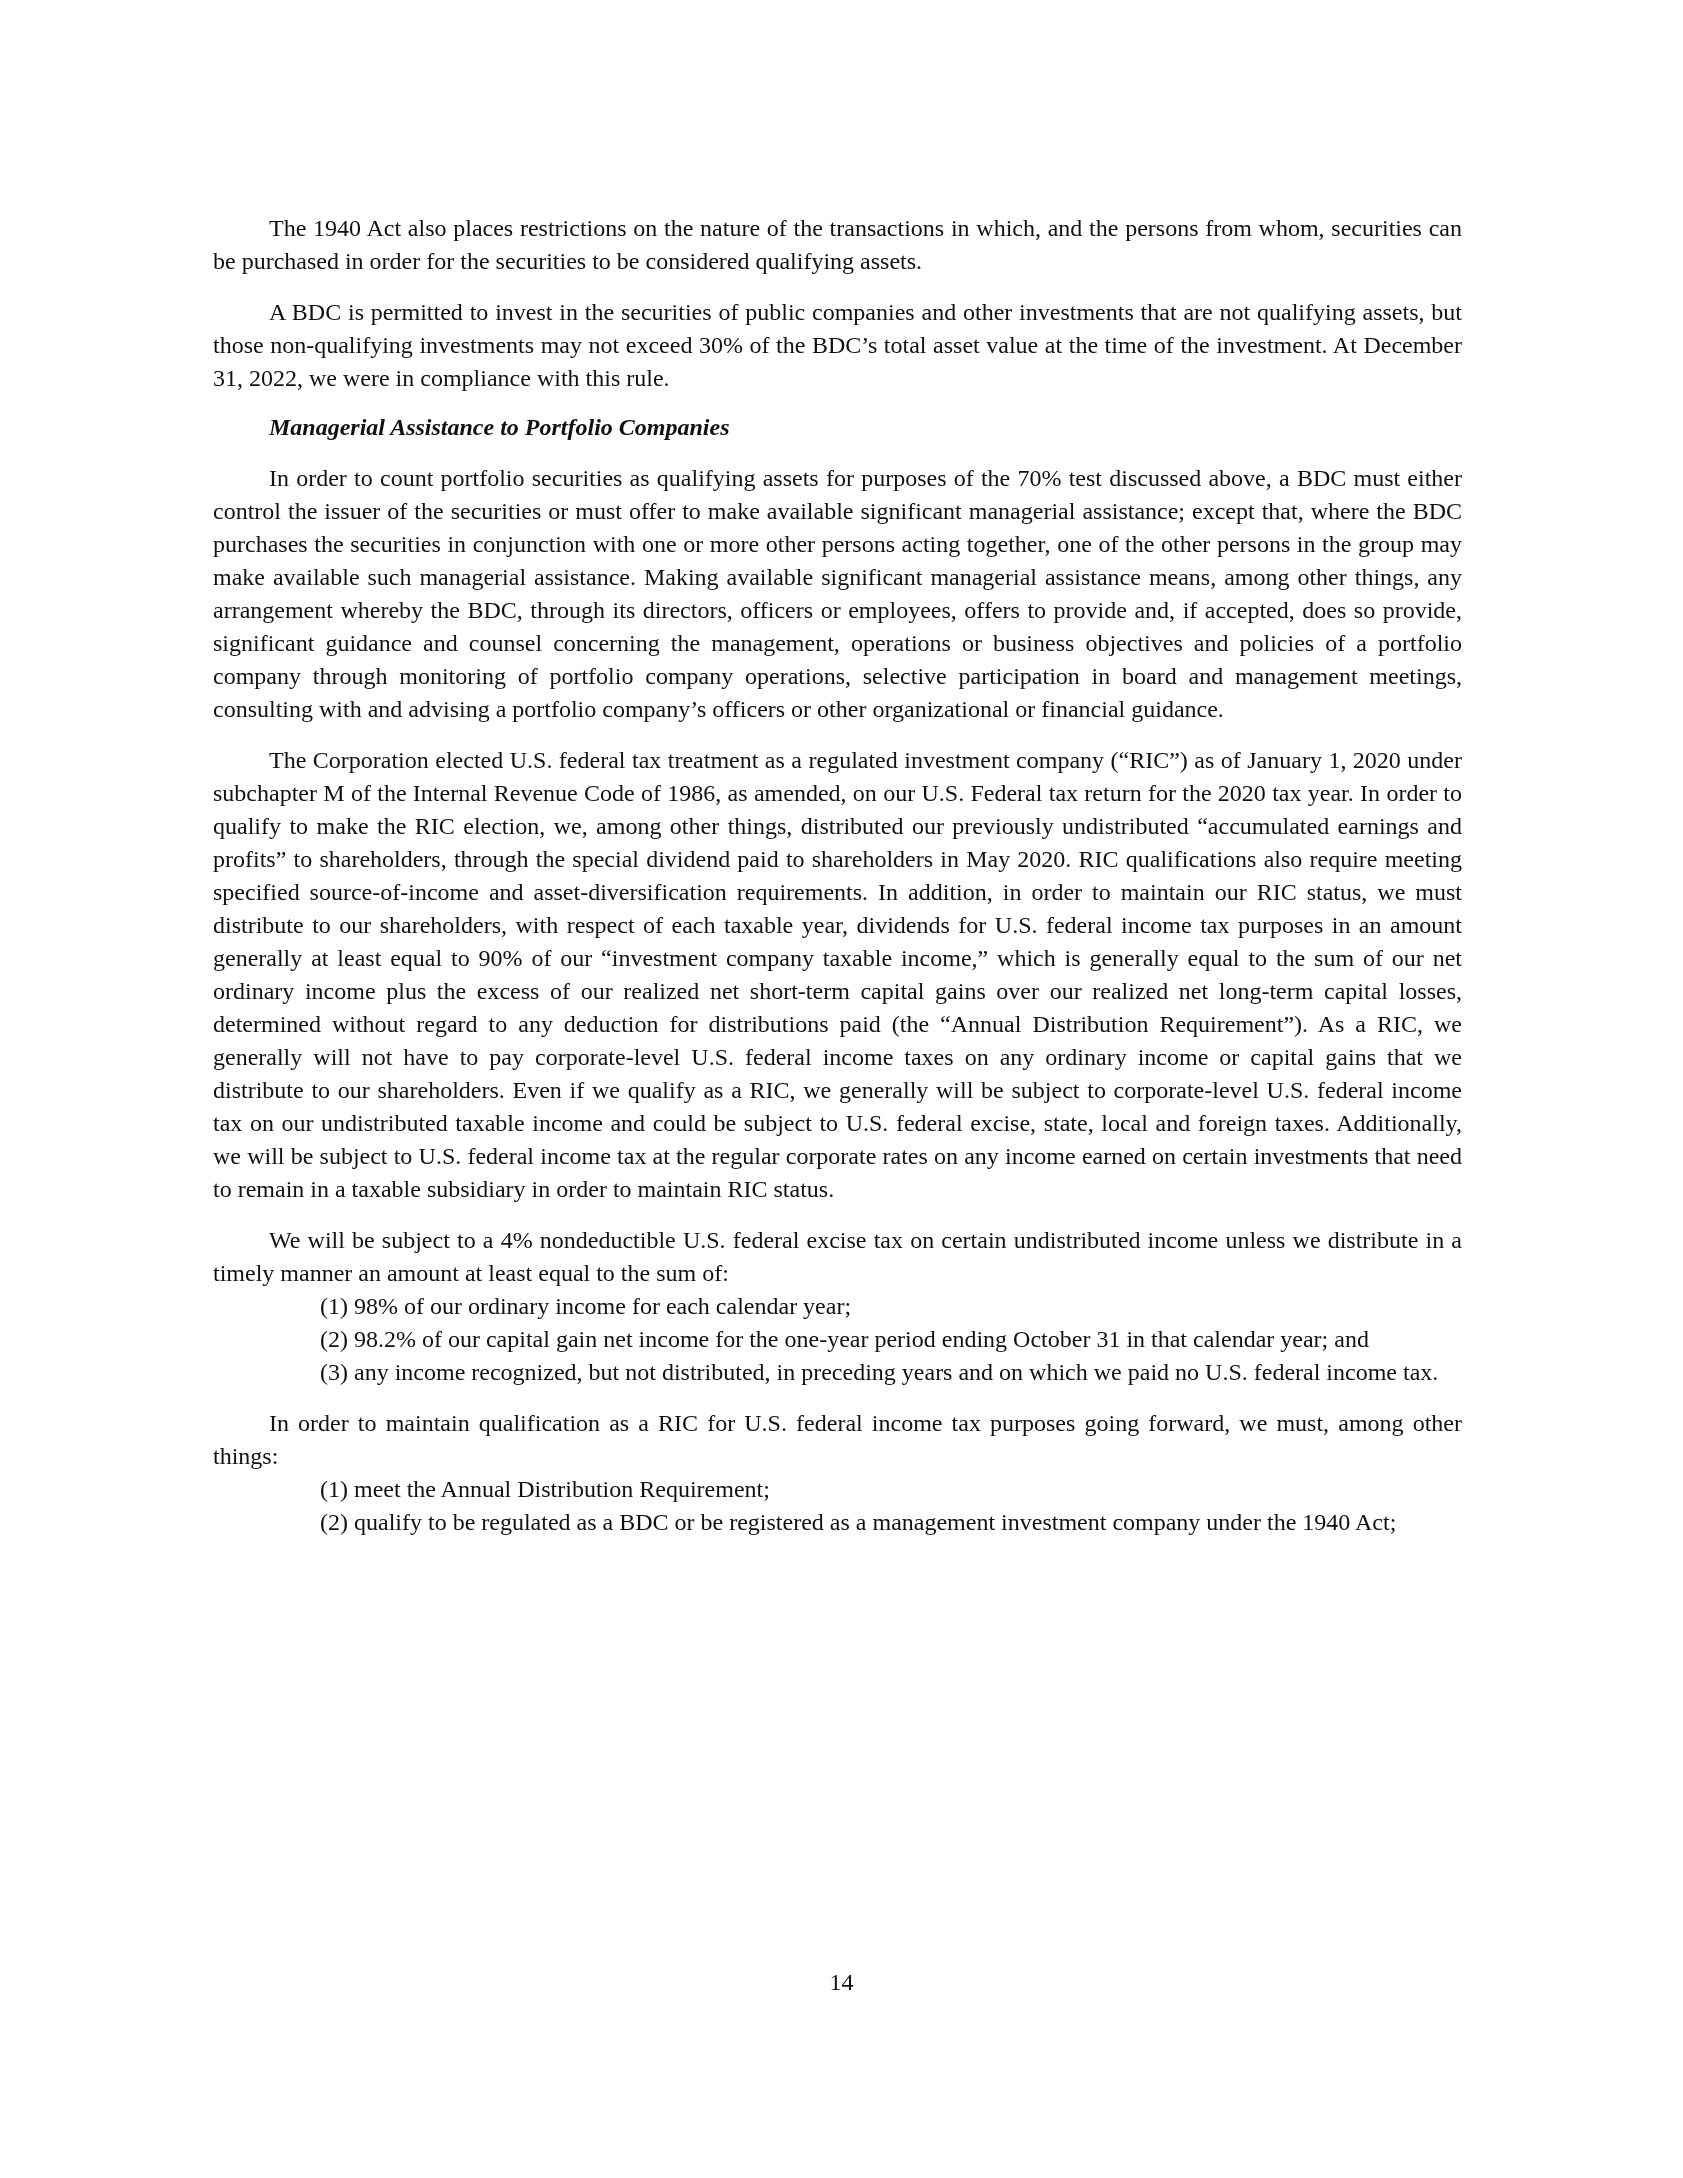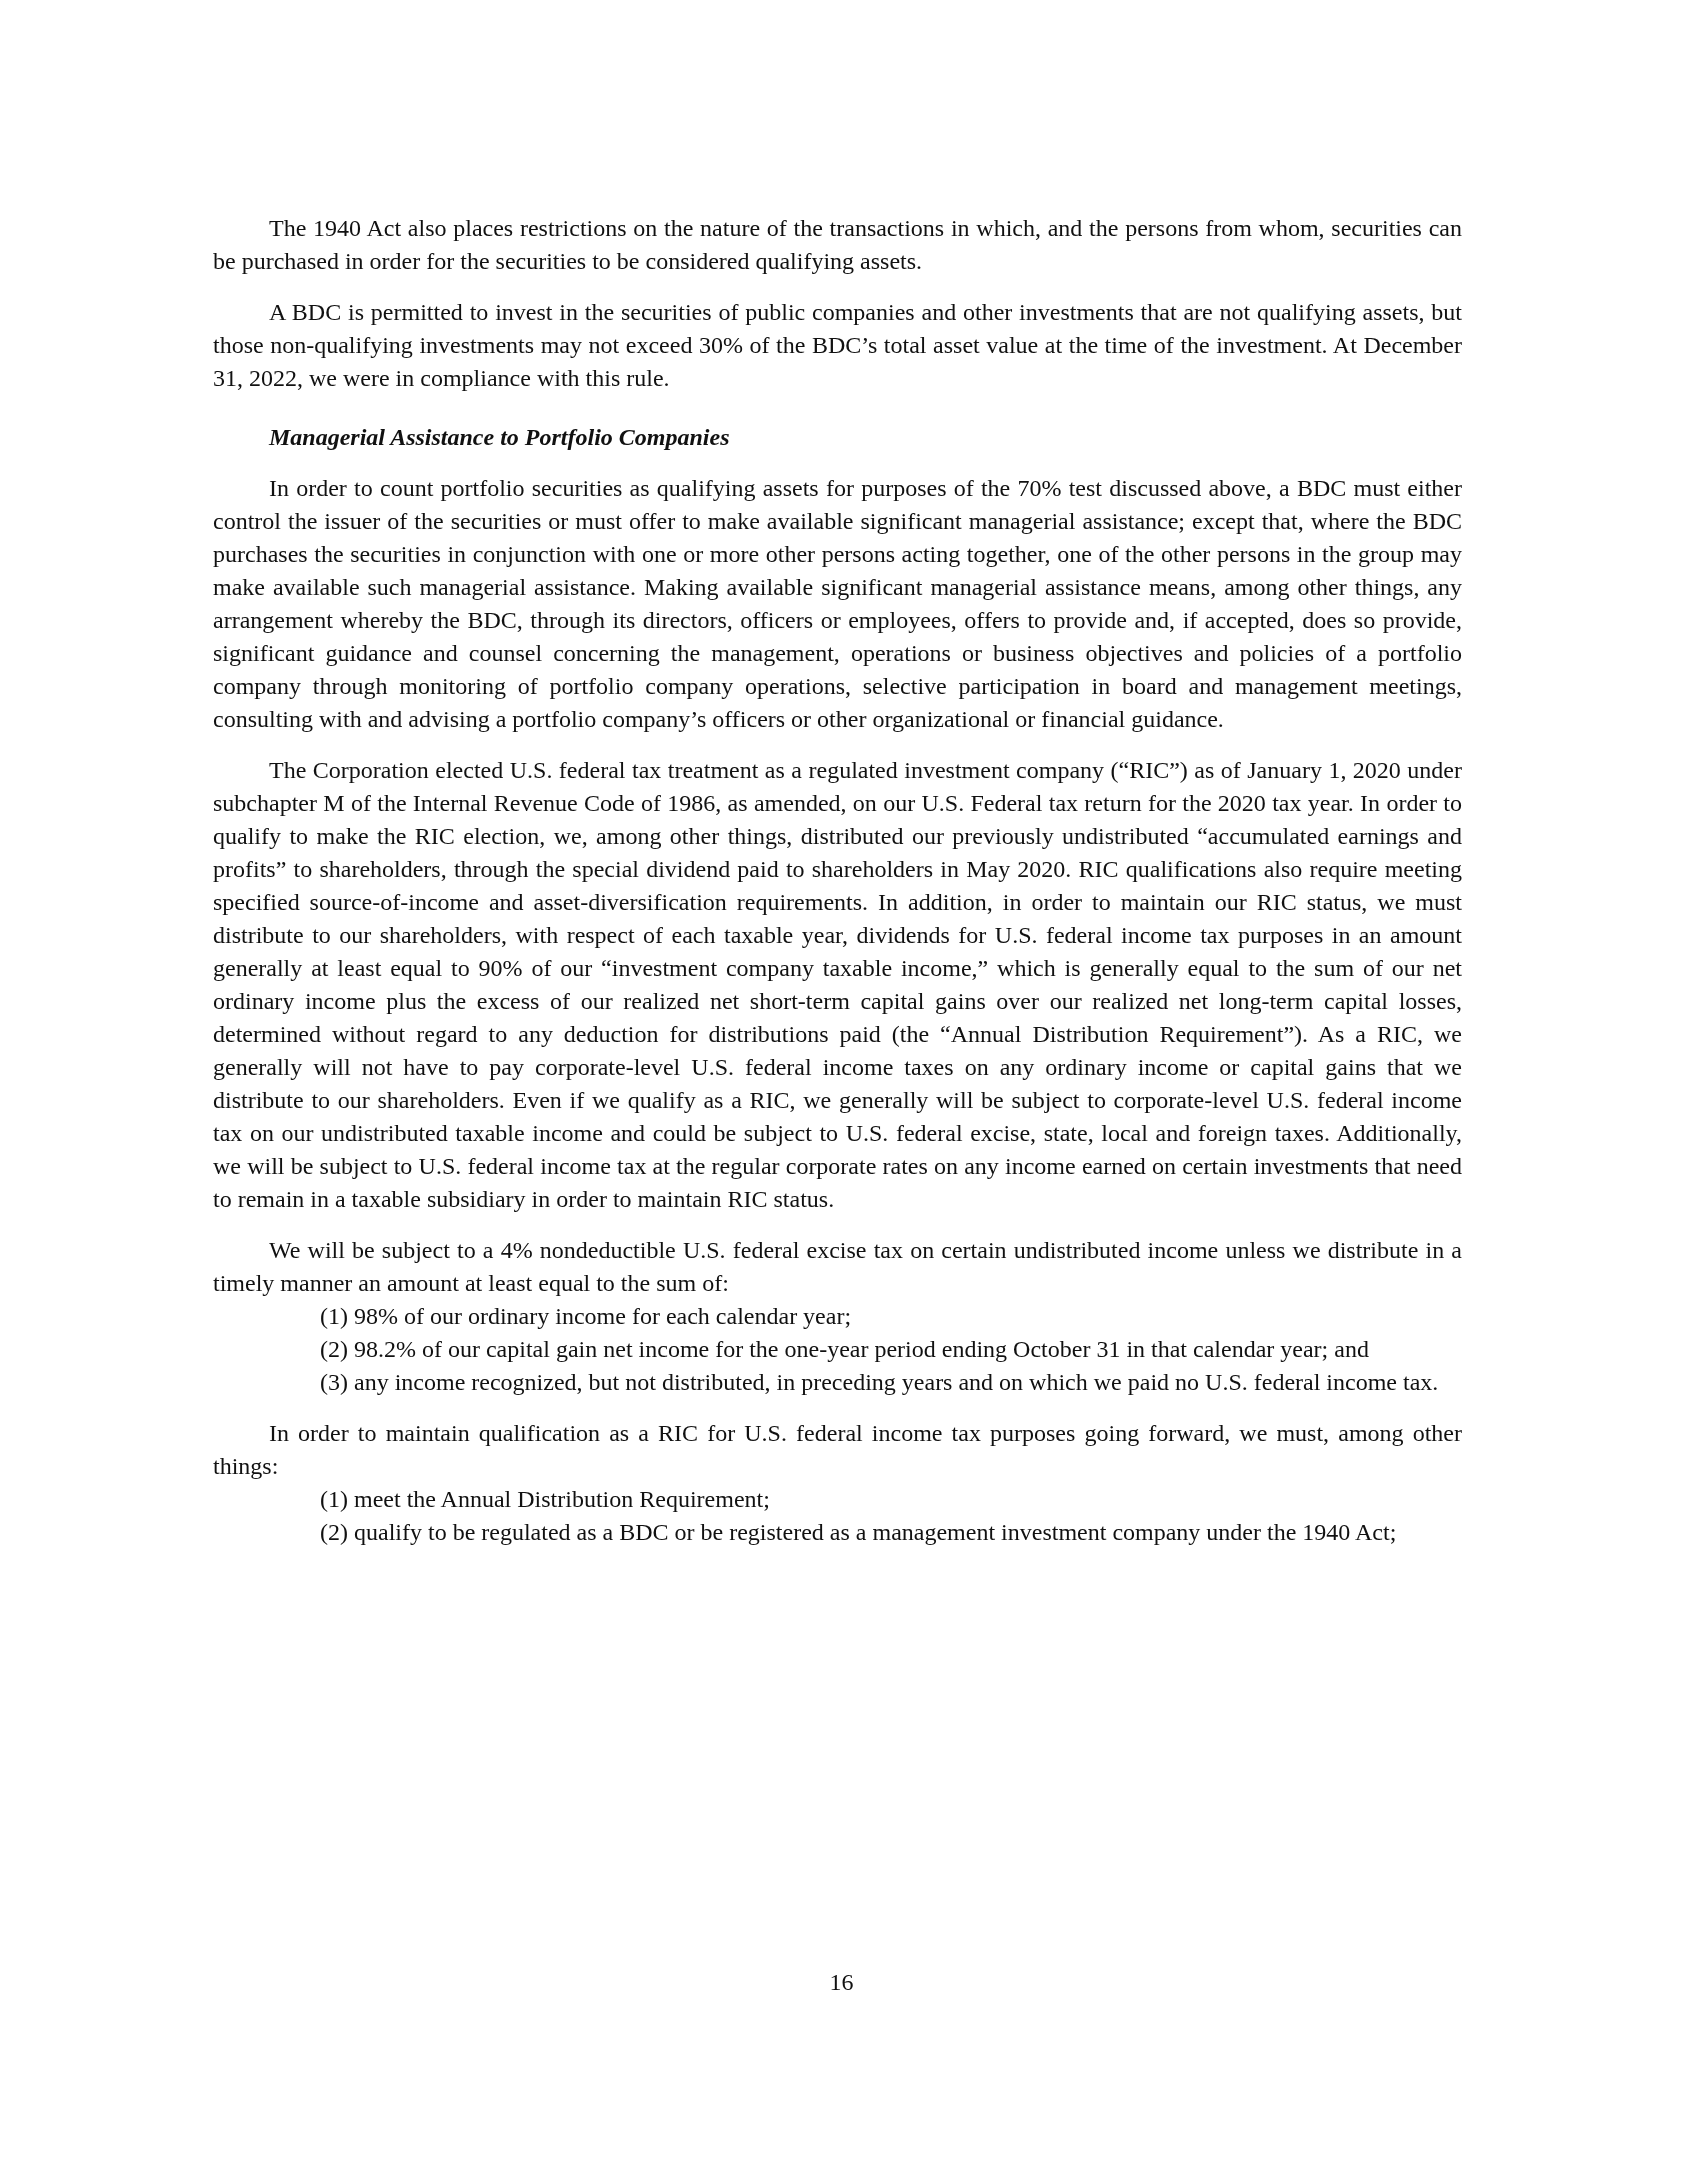--- a/index.html
+++ b/index.html
@@ -23,21 +23,21 @@
   }
   p {
     margin: 0;
     font-size: 24px;
     line-height: 33px;
     text-align: justify;
     text-justify: inter-word;
   }
   .indent { text-indent: 56px; margin-top: 18px; }
   .gap { }
-  .gap-head { margin-top: 26px; }
+  .gap-head { margin-top: 16px; }
   .subhead {
     font-size: 24px;
     line-height: 33px;
     font-weight: bold;
     font-style: italic;
     text-indent: 56px;
     text-align: left;
   }
   .head {
     font-size: 24px;
@@ -74,14 +74,14 @@
   <p class="list-item gap">(1) 98% of our ordinary income for each calendar year;</p>
   <p class="list-item gap">(2) 98.2% of our capital gain net income for the one-year period ending October 31 in that calendar year; and</p>
   <p class="list-item gap">(3) any income recognized, but not distributed, in preceding years and on which we paid no U.S. federal income tax.</p>
 
   <p class="indent gap">In order to maintain qualification as a RIC for U.S. federal income tax purposes going forward, we must, among other things:</p>
 
   <p class="list-item gap">(1) meet the Annual Distribution Requirement;</p>
   <p class="list-item gap">(2) qualify to be regulated as a BDC or be registered as a management investment company under the 1940 Act;</p>
 </div>
 
-<div class="page-number">16</div>
+<div class="page-number">14</div>
 
 
 </body></html>

